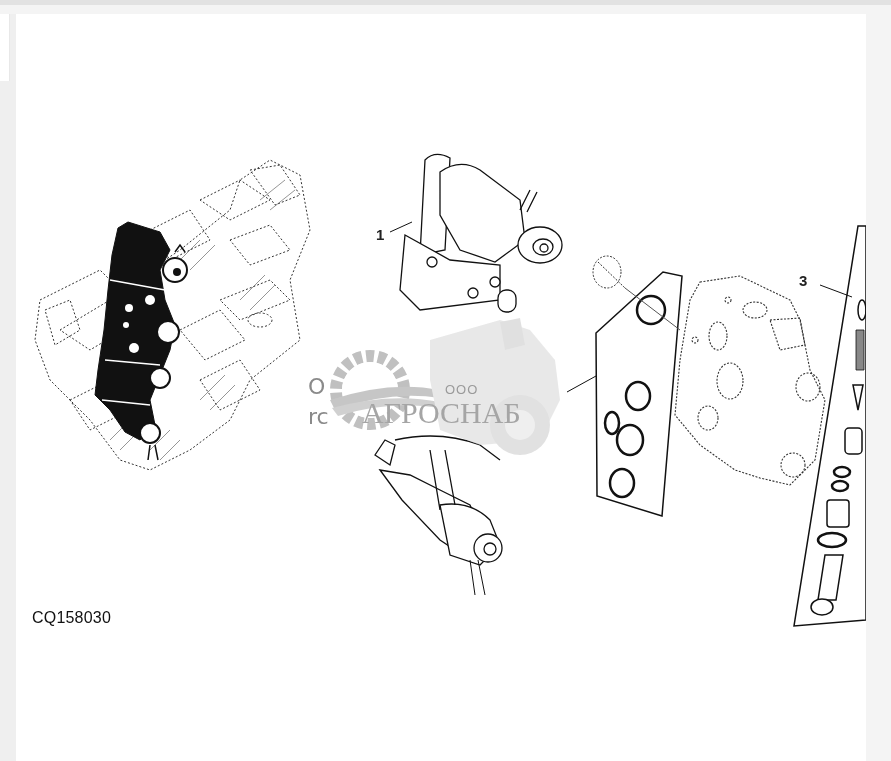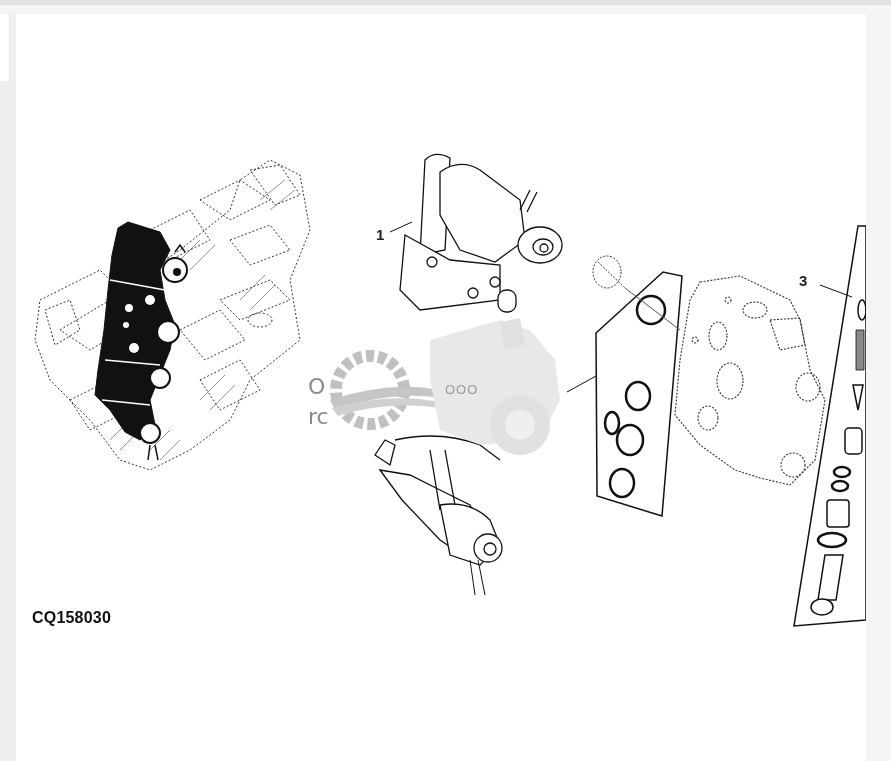--- a/index.html
+++ b/index.html
@@ -44,21 +44,21 @@
       overflow: hidden;
     }
     .figure-svg {
       position: absolute;
       left: 0; top: 0;
     }
     .fig-code {
       position: absolute;
       left: 16px; top: 595px;
       font-size: 16px;
-      font-weight: bold;
+      font-weight: normal;
       color: #111;
       letter-spacing: 0.2px;
     }
     .callout {
       position: absolute;
       font-size: 15px;
       font-weight: bold;
       color: #222;
     }
     .ghost-text {
@@ -221,15 +221,16 @@
     </g>
   </svg>
 
   <span class="callout" style="left:360px; top:212px;">1</span>
   <span class="callout" style="left:783px; top:258px;">3</span>
 
   <span class="ghost-text" style="left:292px; top:360px;">O</span>
   <span class="ghost-text" style="left:292px; top:390px;">rc</span>
 
   <span class="wm-ooo" style="left:429px; top:368px;">ООО</span>
+  <span class="wm-brand" style="left:346px; top:382px;">АГРОСНАБ</span>
 
   <span class="fig-code">CQ158030</span>
 </div>
 
 </body></html>

